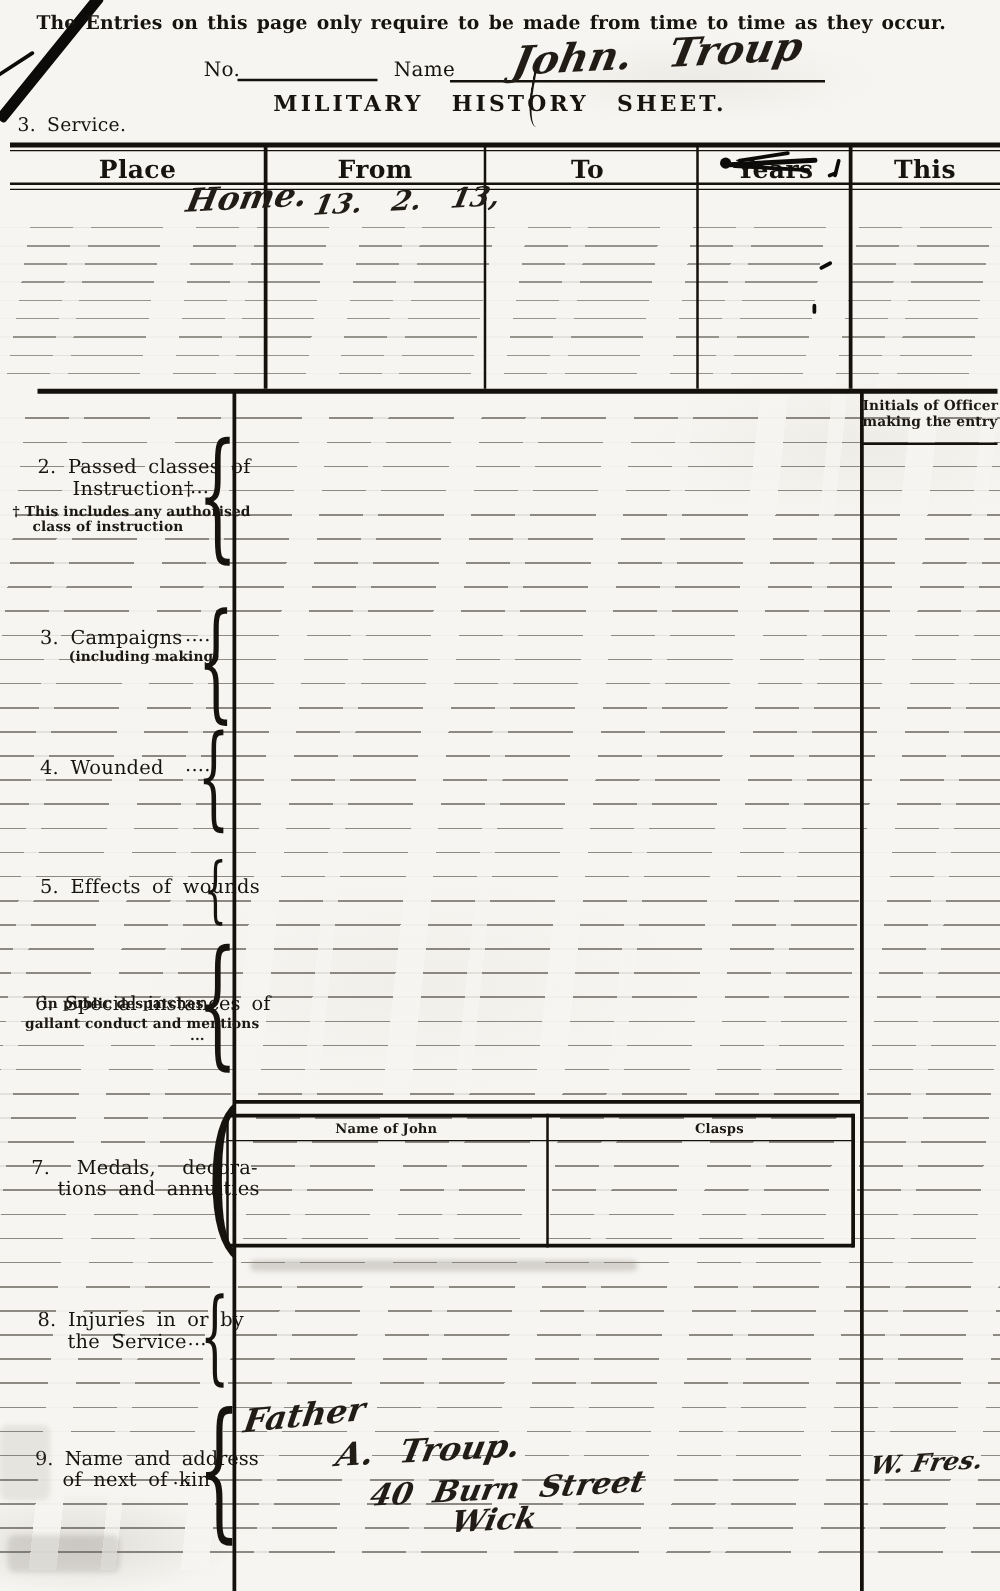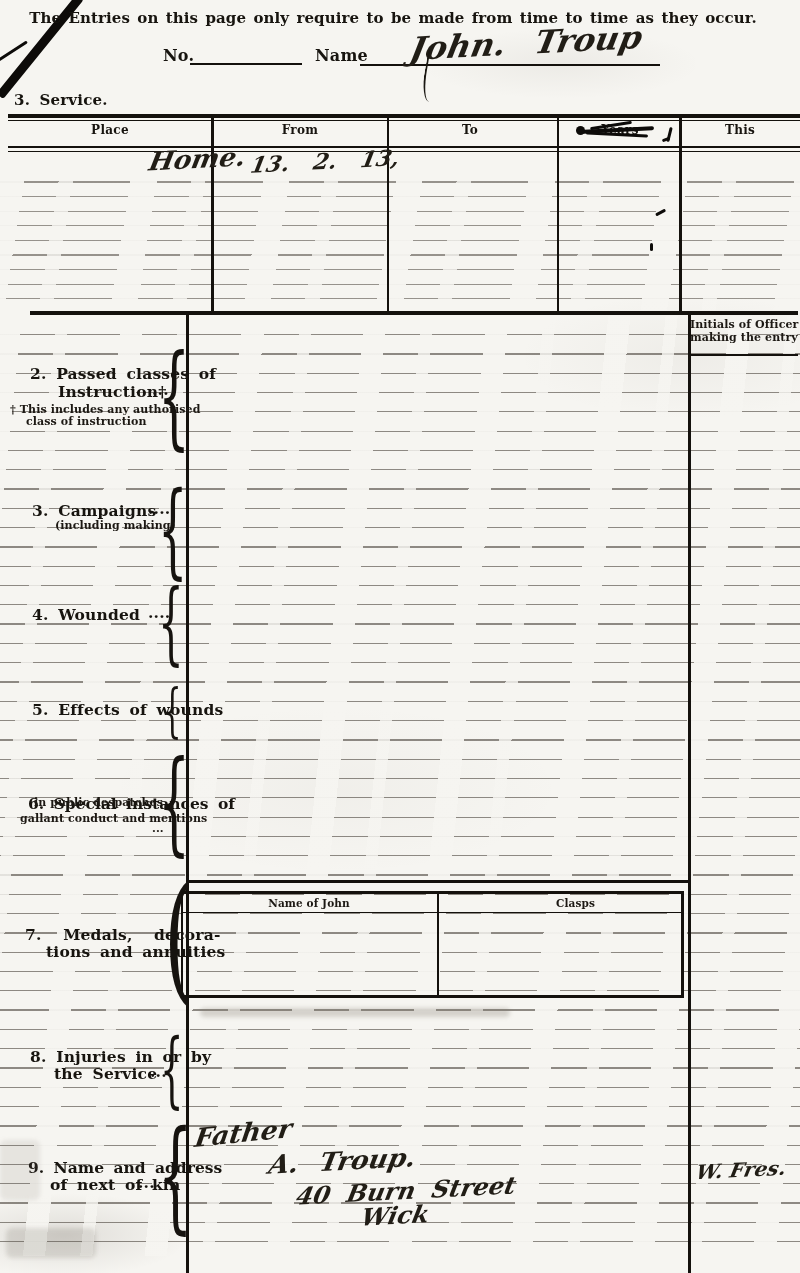--- a/index.html
+++ b/index.html
@@ -33,23 +33,23 @@
         rgba(246,245,241,.8) 60px, rgba(246,245,241,.8) 74px,
         rgba(246,245,241,0) 74px, rgba(246,245,241,0) 131px),
       repeating-linear-gradient(to bottom,
         rgba(0,0,0,0) 0px, rgba(0,0,0,0) 13.4px,
         rgba(55,48,40,.5) 13.4px, rgba(55,48,40,.5) 14.6px);
   }
   .rules-body{top:316px;height:940px;}
   
   .hline,.vline{position:absolute;background:#14110d;}
   
-  .lbl{position:absolute;font-weight:bold;font-size:15.5px;letter-spacing:.2px;word-spacing:4px;white-space:nowrap;text-align:right;}
+  .lbl{position:absolute;font-weight:normal;font-size:15.5px;letter-spacing:.2px;word-spacing:4px;white-space:nowrap;text-align:right;}
   .note{position:absolute;font-weight:bold;font-size:11px;letter-spacing:.1px;white-space:nowrap;color:#1c1813;}
-  .hdr{position:absolute;font-weight:bold;font-size:12px;text-align:center;letter-spacing:.3px;}
+  .hdr{position:absolute;font-weight:bold;font-size:20px;text-align:center;letter-spacing:.3px;}
   .ws-wide{word-spacing:16px;}
   .notice{position:absolute;top:9px;left:0;right:14px;text-align:center;font-weight:bold;font-size:15px;word-spacing:2px;letter-spacing:.1px;}
   .title{position:absolute;top:74px;left:0;right:0;text-align:center;font-weight:bold;font-size:17.5px;letter-spacing:2.5px;word-spacing:14px;}
   
   .hw{position:absolute;font-style:italic;font-weight:bold;color:#211d16;white-space:nowrap;
       font-family:"DejaVu Serif",serif;transform:skewX(-14deg) rotate(-3deg);}
   
   .brace{position:absolute;color:#16130f;line-height:.8;font-weight:normal;transform-origin:left top;white-space:nowrap;}
   
   .stroke{position:absolute;background:#0d0b09;border-radius:3px;}
@@ -67,20 +67,21 @@
   <div class="stroke" style="left:-6px;top:50px;width:36px;height:3px;transform:rotate(-33deg);"></div>
 
   <div class="notice">The Entries on this page only require to be made from time to time as they occur.</div>
   <div class="lbl" style="left:163px;top:46px;font-size:16px;">No.</div>
   <div class="hline" style="left:190px;top:63px;width:112px;height:1.6px;"></div>
   <div class="lbl" style="left:315px;top:46px;font-size:16px;">Name</div>
   <div class="hline" style="left:360px;top:64px;width:300px;height:1.6px;"></div>
   <div class="hw" style="left:412px;top:24px;font-size:32px;word-spacing:18px;">John. Troup</div>
 
   <div style="position:absolute;left:424px;top:50px;width:14px;height:52px;border-left:2.5px solid #1a1712;border-radius:0 0 0 60%;transform:rotate(10deg);"></div>
+  <div class="title">MILITARY HISTORY SHEET.</div>
   <div class="lbl" style="left:14px;top:91px;font-size:15px;">3. Service.</div>
 
   <div class="hline" style="left:8px;top:114px;width:792px;height:3.5px;"></div>
   <div class="hline" style="left:8px;top:120px;width:792px;height:1px;"></div>
   <div class="hline" style="left:8px;top:146px;width:792px;height:1.6px;"></div>
   <div class="hline" style="left:8px;top:150.5px;width:792px;height:1px;"></div>
   <div class="hline" style="left:30px;top:311px;width:768px;height:4px;"></div>
   <div class="vline" style="left:211px;top:116px;width:2.5px;height:195px;"></div>
   <div class="vline" style="left:387px;top:116px;width:1.5px;height:195px;"></div>
   <div class="vline" style="left:557px;top:116px;width:1.5px;height:195px;"></div>

